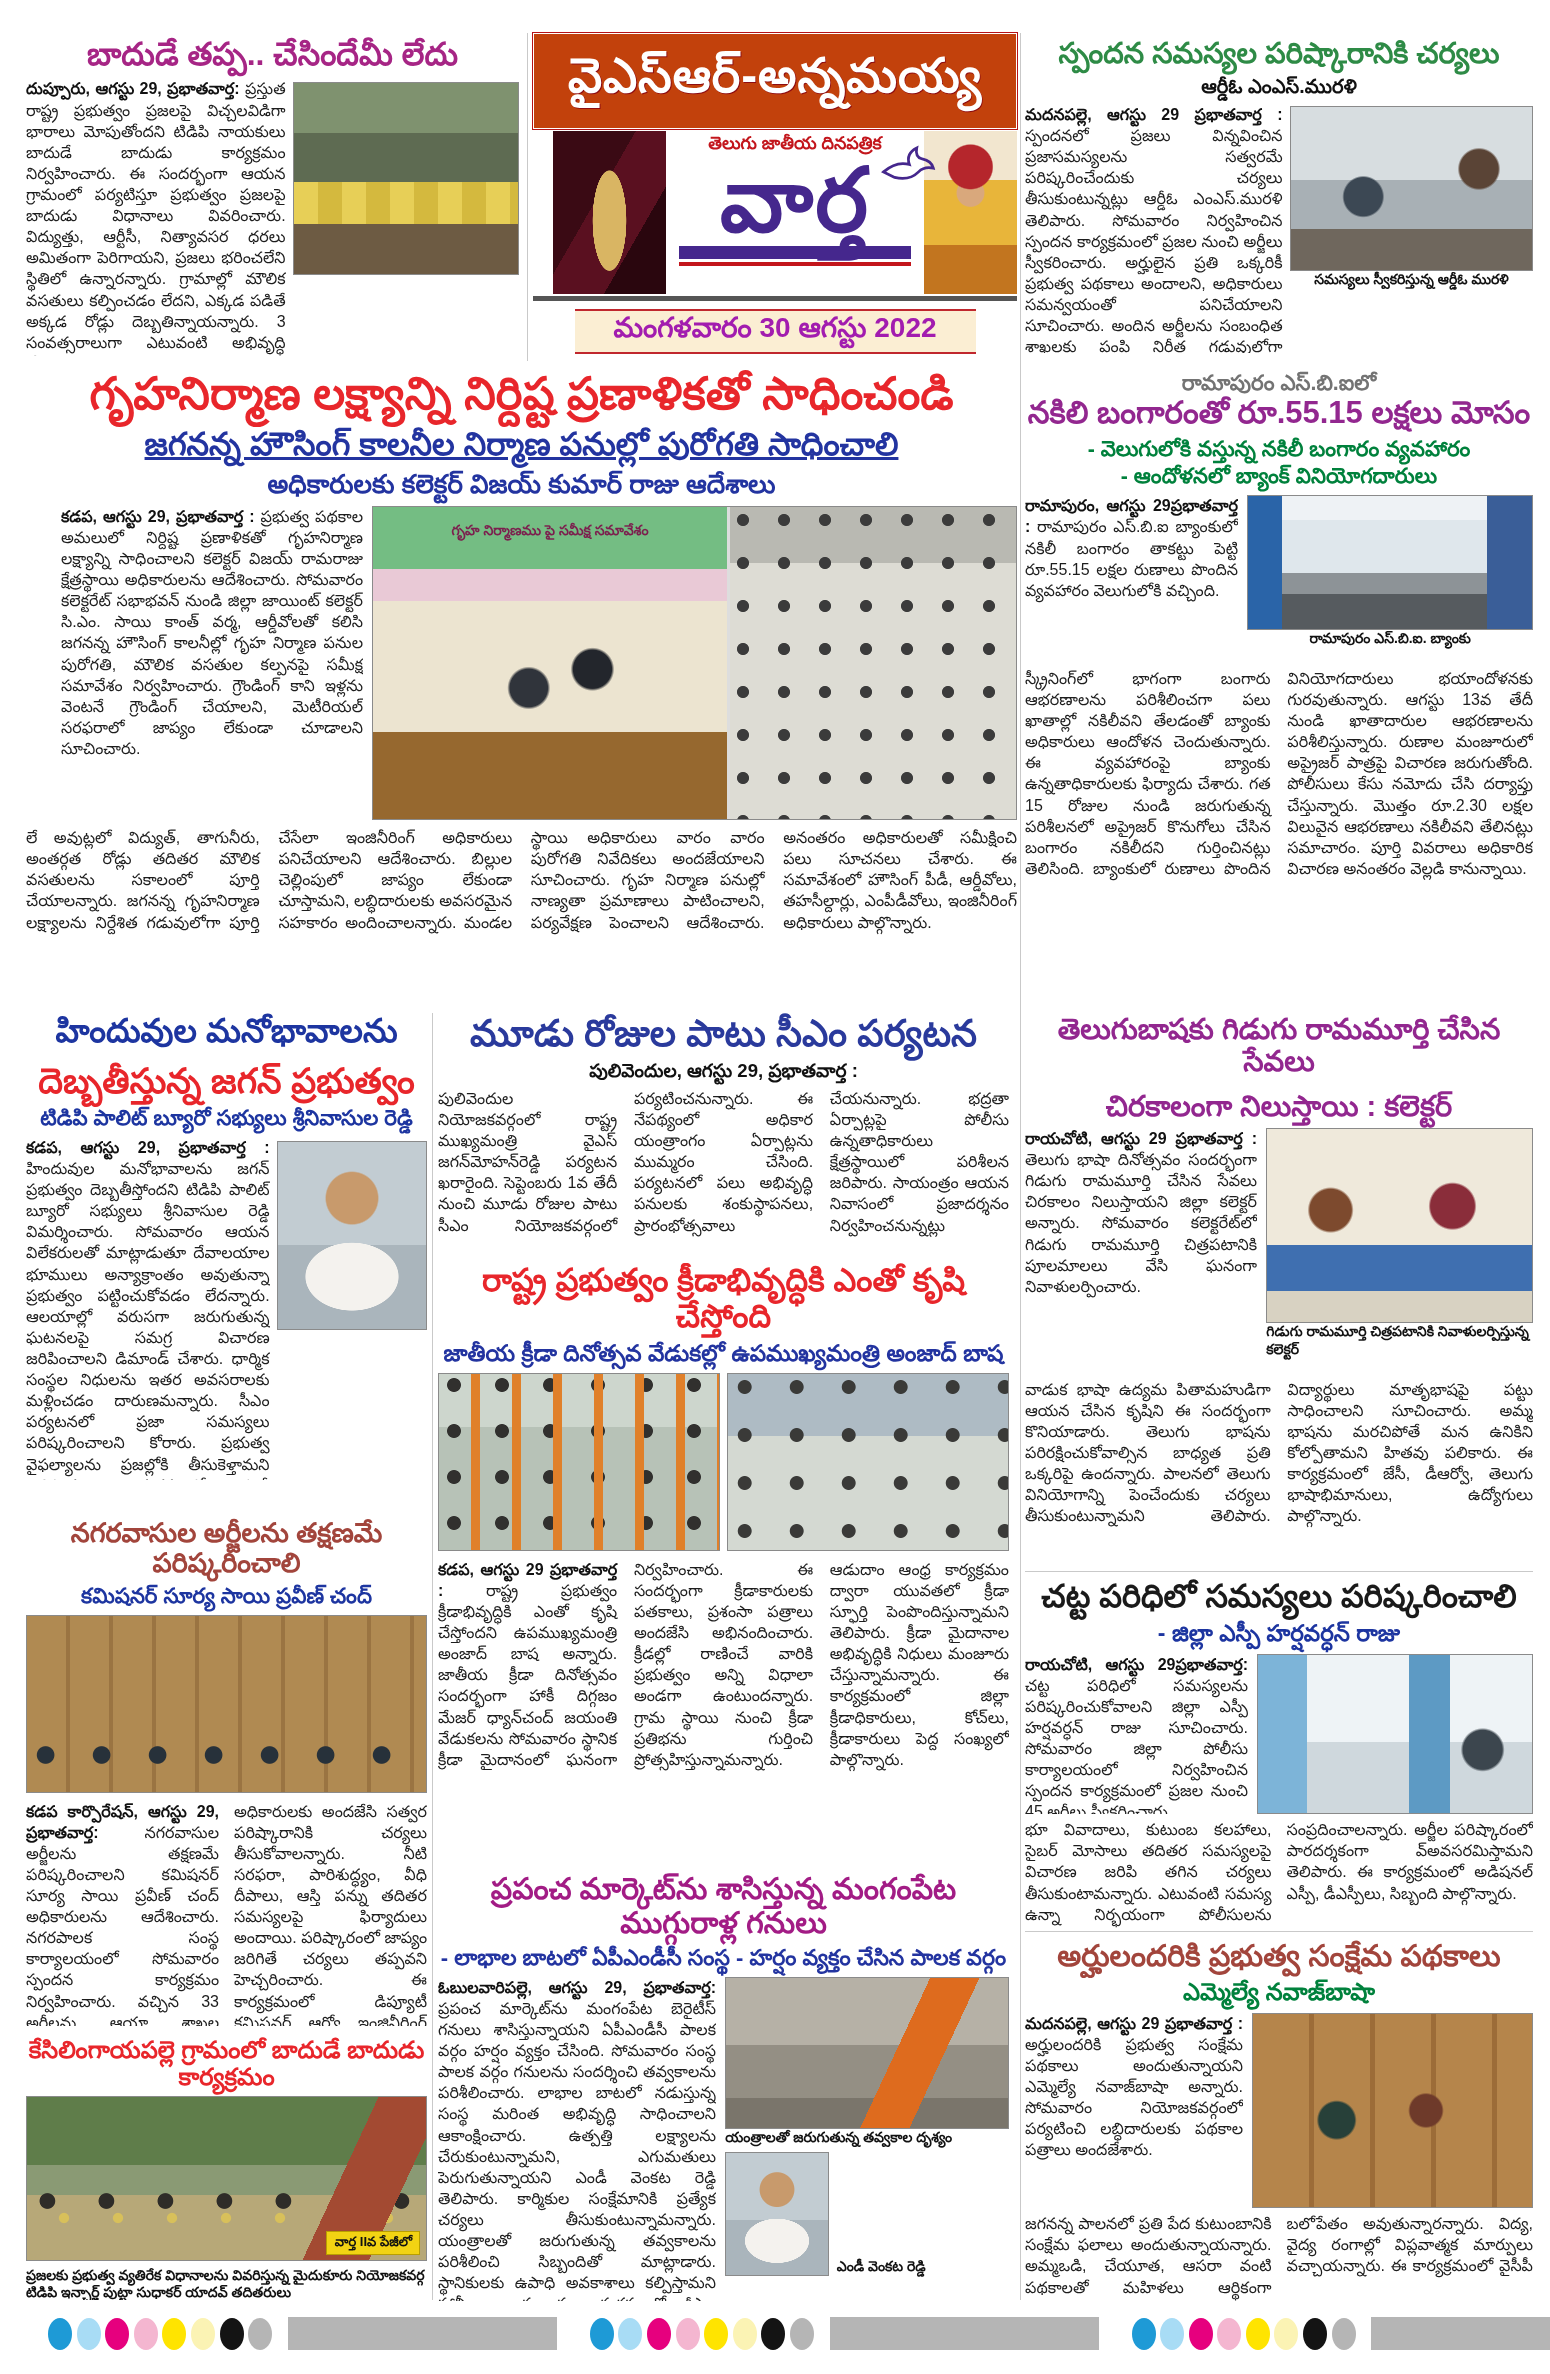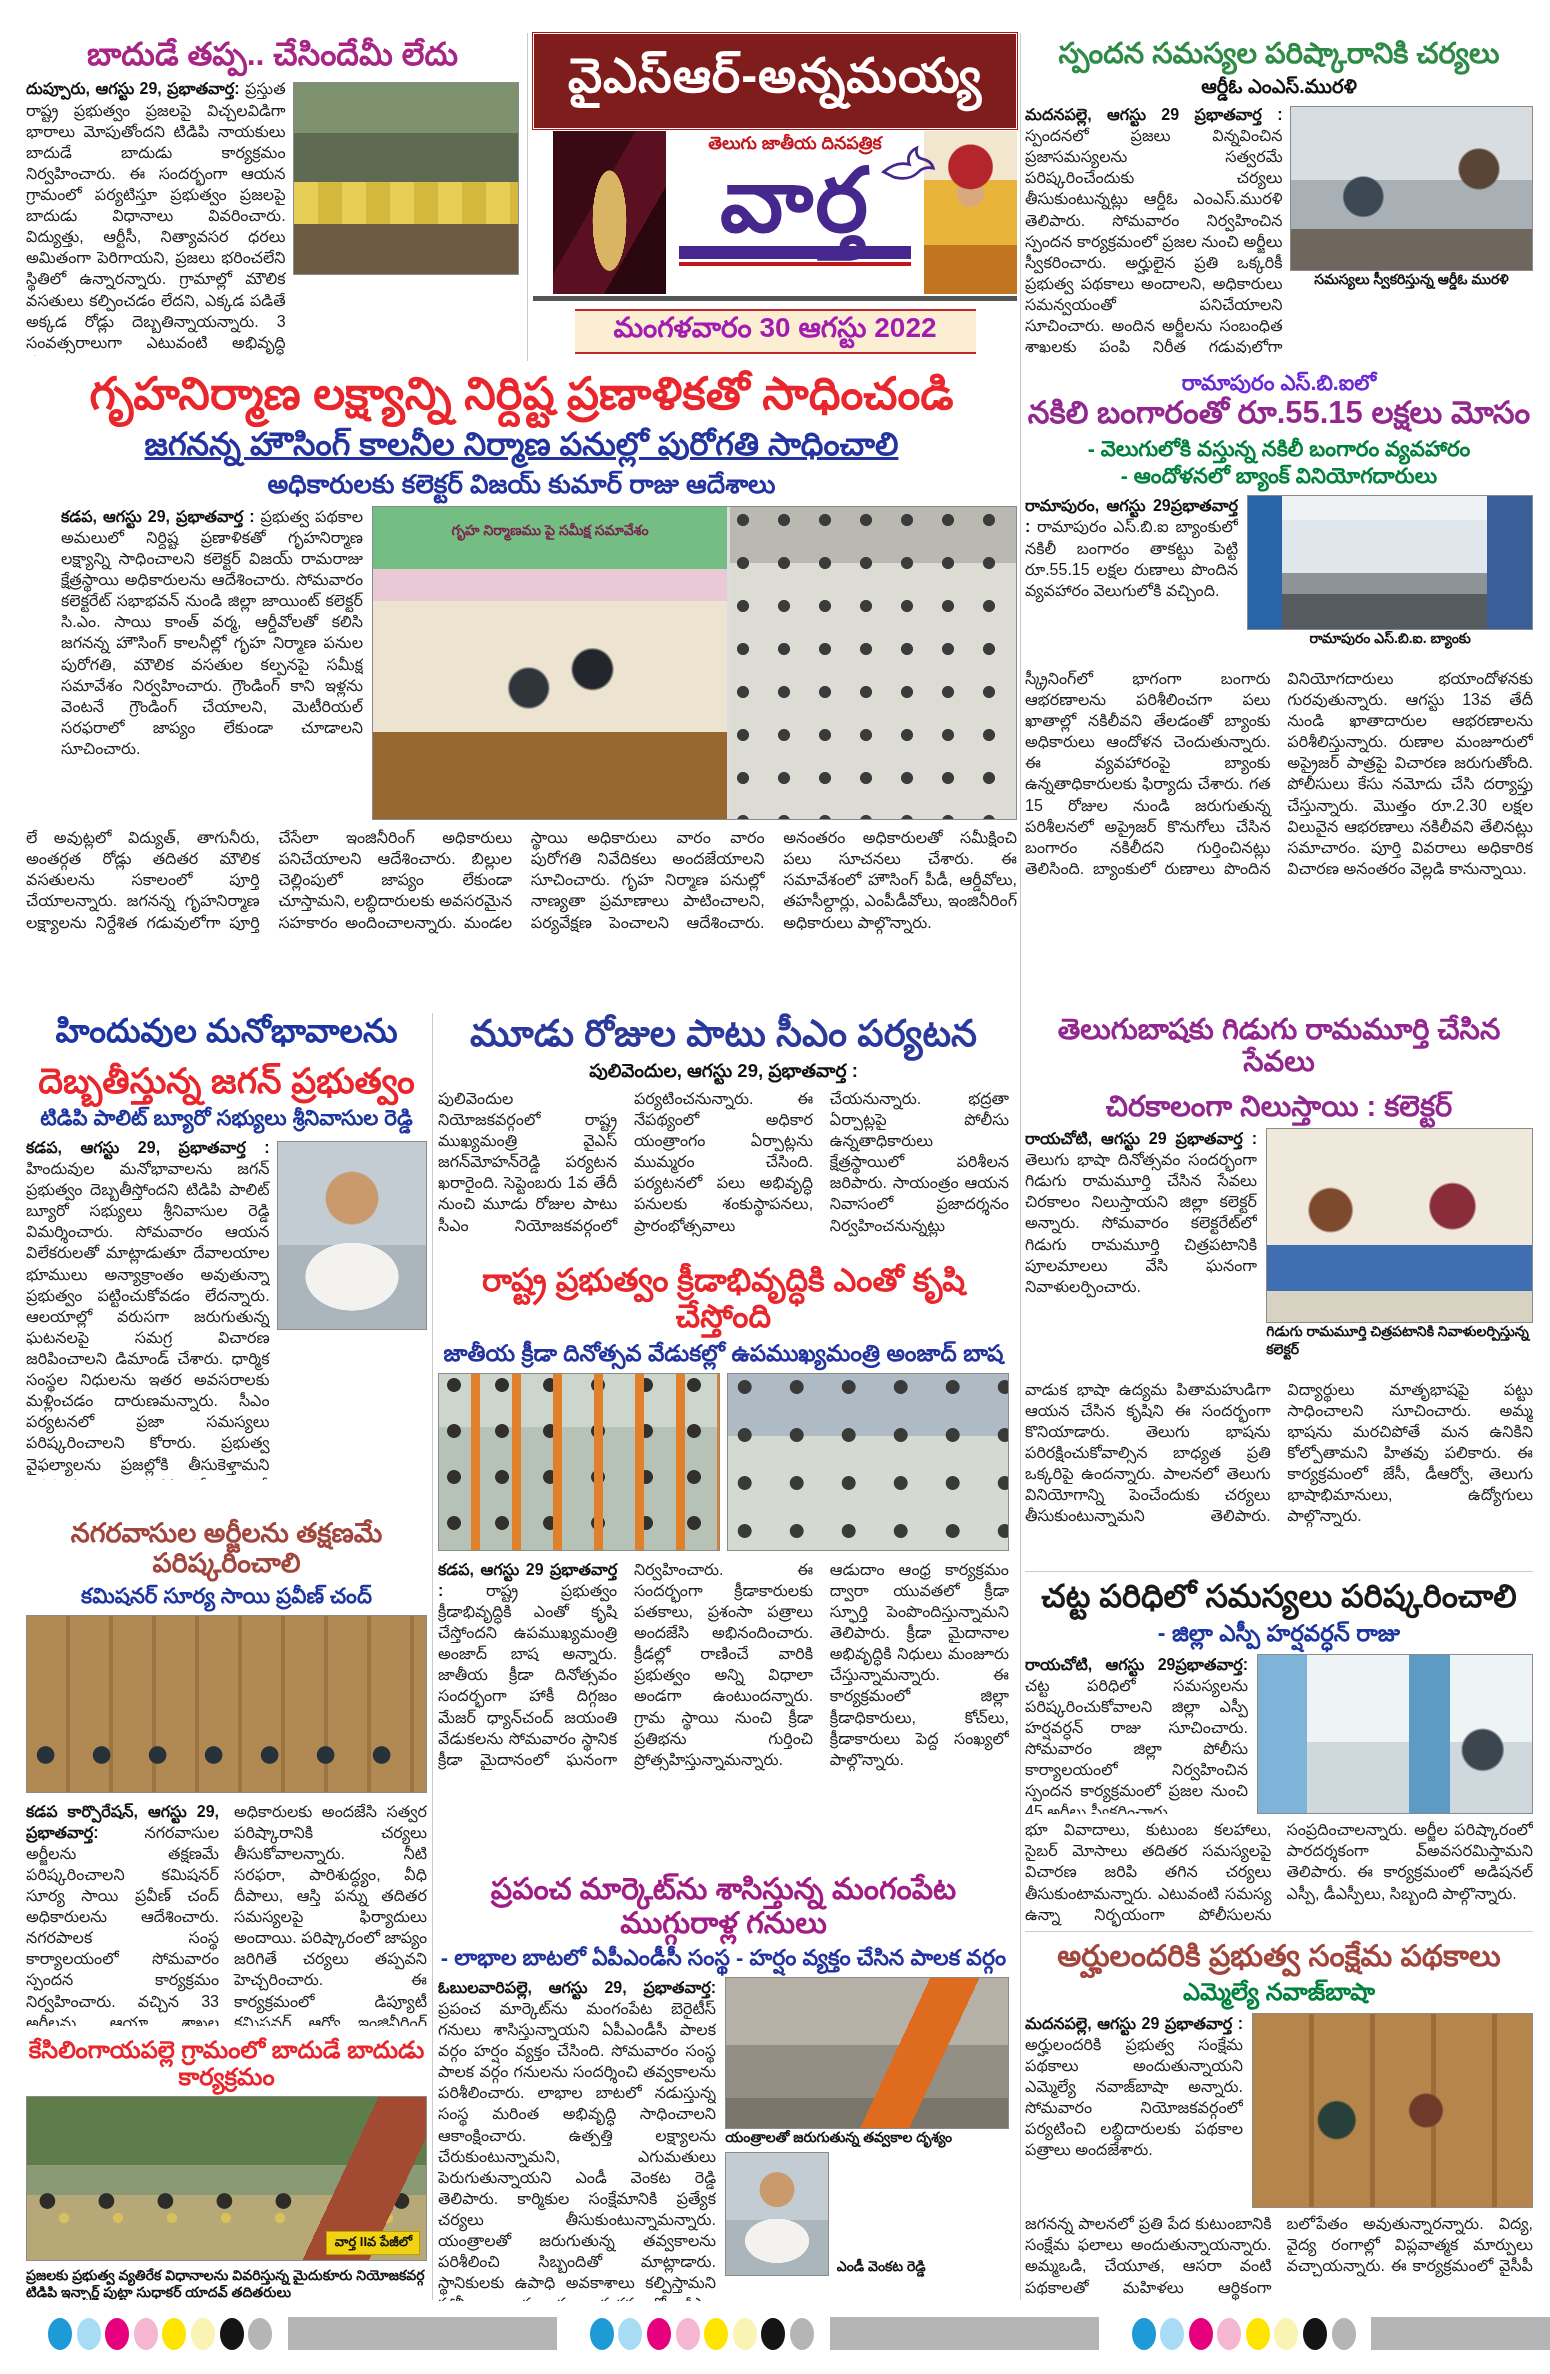--- a/index.html
+++ b/index.html
@@ -14,21 +14,21 @@
   .headline{font-weight:bold;text-align:center;line-height:1.12;margin:0 0 5.6px 0;}
   .subhead{font-weight:bold;text-align:center;line-height:1.2;margin:1.9px 0 5.6px 0;}
   .body{font-size:16px;line-height:1.32;text-align:justify;color:#1d1d1d;overflow:hidden;}
   .dateline{font-weight:bold;color:#111;}
   .caption{font-size:14px;font-weight:bold;color:#111;line-height:1.25;}
   .photo{border:0.9px solid #8a8a8a;position:relative;overflow:hidden;}
   .cap-center{text-align:center;}
 
   
   #masthead{position:absolute;left:533px;top:33px;width:484px;height:328px;}
-  #mast-band{height:96px;background:#7f1d1d;border:1.9px solid #fff;outline:0.9px solid #b51218;
+  #mast-band{height:96px;background:#c2410c;border:1.9px solid #fff;outline:0.9px solid #b51218;
              display:flex;align-items:center;justify-content:center;}
   #mast-band .t{color:#fff;font-weight:bold;font-size:48px;letter-spacing:0.9px;text-shadow:0.9px 0.9px 0 #8e0d12;}
   #mast-mid{display:flex;height:163px;margin-top:1.9px;padding-left:20px;}
   #deity-left{width:113px;height:100%;background:
       radial-gradient(ellipse 28px 83px at 50% 55%, #d9b563 0 60%, rgba(0,0,0,0) 61%),
       linear-gradient(120deg,#3a0a14 0 40%, #5a1020 40% 70%, #2a060e 70%);}
   #mast-center{flex:1;display:flex;flex-direction:column;align-items:center;justify-content:flex-start;padding-top:1.9px;}
   #tagline{color:#c3161c;font-weight:bold;font-size:17.6px;}
   #logo-vaartha{color:#45278d;font-weight:bold;font-size:89px;line-height:0.95;letter-spacing:1.9px;}
   #logo-underline{width:232px;height:13px;background:#45278d;margin-top:3.7px;}
@@ -182,21 +182,21 @@
         </div>
         <div style="position:absolute;right:0;top:0;width:44.5%;height:100%;" class="ph-audience"></div>
       </div>
     </div>
     <div class="body" style="margin-top:7.4px;height:156px;column-count:4;column-gap:18.6px;">
       <span>లే అవుట్లలో విద్యుత్, తాగునీరు, అంతర్గత రోడ్లు తదితర మౌలిక వసతులను సకాలంలో పూర్తి చేయాలన్నారు. జగనన్న గృహనిర్మాణ లక్ష్యాలను నిర్దేశిత గడువులోగా పూర్తి చేసేలా ఇంజినీరింగ్ అధికారులు పనిచేయాలని ఆదేశించారు. బిల్లుల చెల్లింపులో జాప్యం లేకుండా చూస్తామని, లబ్ధిదారులకు అవసరమైన సహకారం అందించాలన్నారు. మండల స్థాయి అధికారులు వారం వారం పురోగతి నివేదికలు అందజేయాలని సూచించారు. గృహ నిర్మాణ పనుల్లో నాణ్యతా ప్రమాణాలు పాటించాలని, పర్యవేక్షణ పెంచాలని ఆదేశించారు. అనంతరం అధికారులతో సమీక్షించి పలు సూచనలు చేశారు. ఈ సమావేశంలో హౌసింగ్ పీడీ, ఆర్డీవోలు, తహసీల్దార్లు, ఎంపీడీవోలు, ఇంజినీరింగ్ అధికారులు పాల్గొన్నారు.</span>
     </div>
   </div>
 
   <div class="article" style="left:1025px;top:369px;width:508px;height:640px;">
-    <div class="subhead" style="font-size:21.3px;color:#6d28d9;margin-bottom:0;">రామాపురం ఎస్.బి.ఐలో</div>
+    <div class="subhead" style="font-size:21.3px;color:#737373;margin-bottom:0;">రామాపురం ఎస్.బి.ఐలో</div>
     <div class="headline" style="font-size:31px;color:#92278f;">నకిలి బంగారంతో రూ.55.15 లక్షలు మోసం</div>
     <div class="subhead" style="font-size:21.3px;color:#00813c;margin-bottom:0;">- వెలుగులోకి వస్తున్న నకిలీ బంగారం వ్యవహారం</div>
     <div class="subhead" style="font-size:21.3px;color:#00813c;">- ఆందోళనలో బ్యాంక్ వినియోగదారులు</div>
     <div style="display:flex;gap:9.3px;">
       <div class="body" style="width:213px;height:167px;flex:none;">
         <b class="dateline">రామాపురం, ఆగస్టు 29ప్రభాతవార్త :</b>
         <span>రామాపురం ఎస్.బి.ఐ బ్యాంకులో నకిలీ బంగారం తాకట్టు పెట్టి రూ.55.15 లక్షల రుణాలు పొందిన వ్యవహారం వెలుగులోకి వచ్చింది.</span>
       </div>
       <div style="flex:1;">
         <div class="photo ph-bank" style="width:100%;height:135px;"></div>

